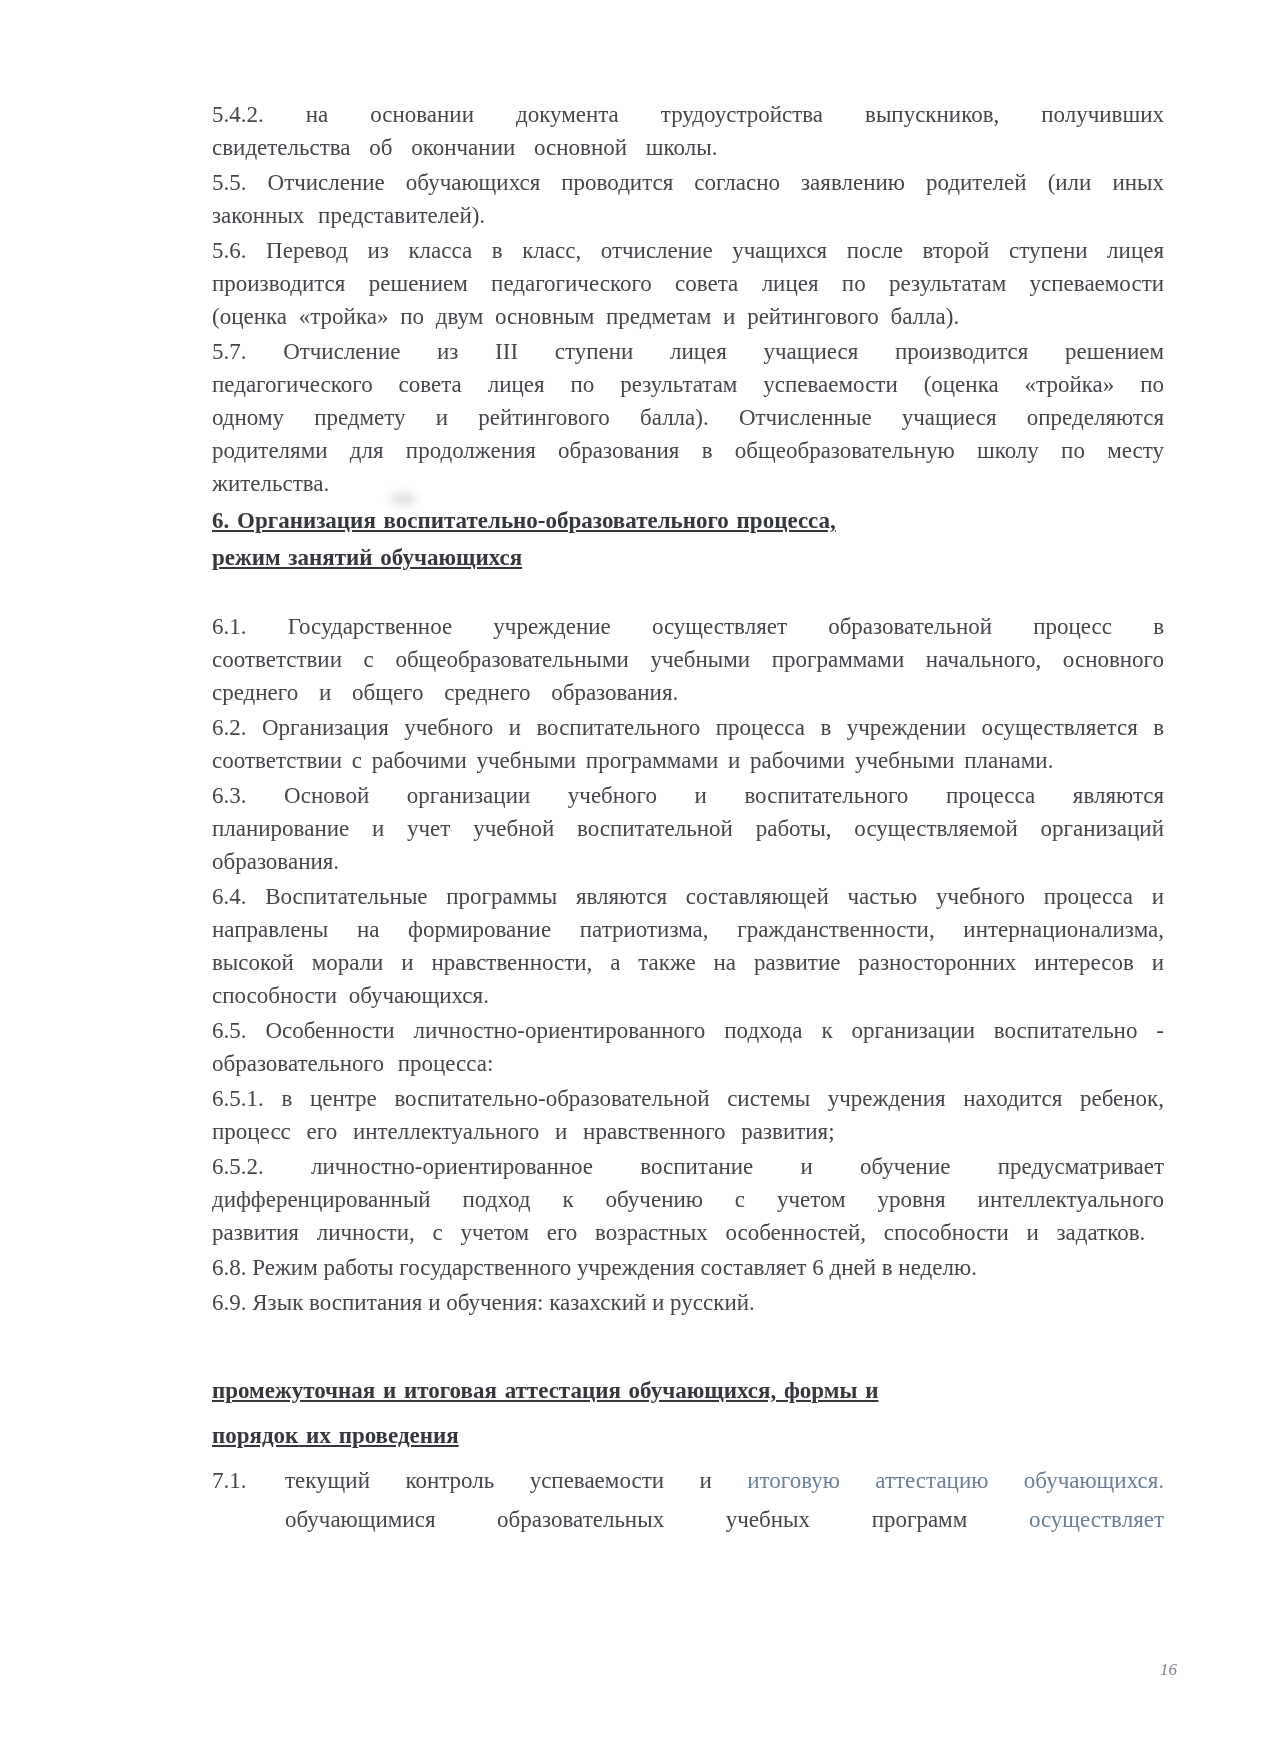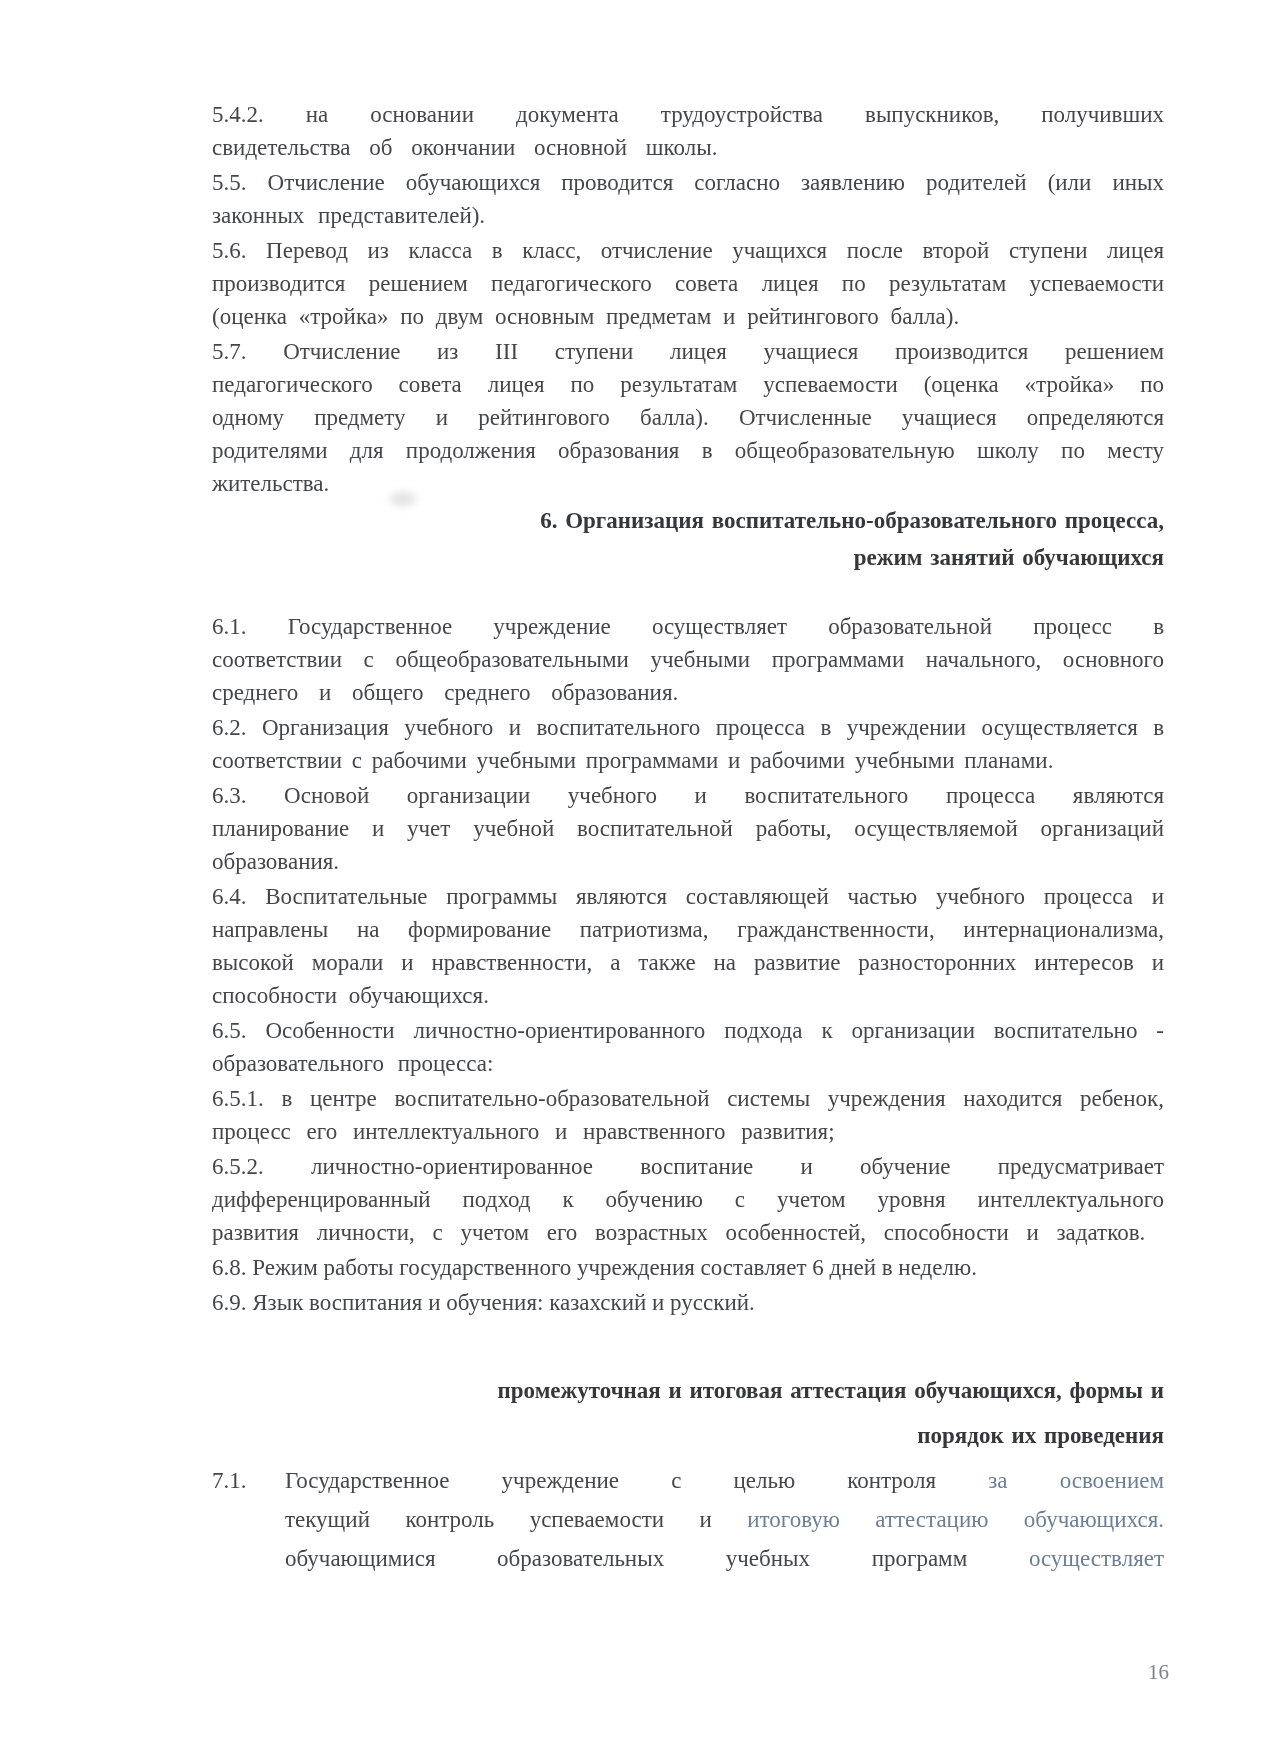--- a/index.html
+++ b/index.html
@@ -26,41 +26,42 @@
   .ws12{word-spacing:12px;}
   .ws14{word-spacing:13px;}
   .ws15{word-spacing:15px;}
   .heading{
     font-weight:bold;
     text-align:center;
     color:var(--heading-color,#34373c);
     line-height:37px;
     word-spacing:2px;
   }
-  .heading .h-line{text-align:right;}
+  .heading .h-line{text-align:left;text-decoration:underline;}
   .heading-6{margin:2px 0 34px 0;}
   .heading-7{margin:52px 0 0 0;line-height:39px;}
   .heading-7 .h-line{margin-bottom:6px;}
   .clause-hanging{
     position:relative;
     margin-top:0;
     padding-left:73px;
     line-height:39px;
   }
   .clause-num{position:absolute;left:0;top:0;}
   .jline{
     text-align:justify;
     text-align-last:justify;
   }
   .muted{color:var(--muted-color,#6b7f97);}
   .page-number{
     position:absolute;
-    top:1660px;right:112px;
-    font-size:21px;
+    top:1660px;right:104px;
+    font-size:17px;
     color:var(--pagenum-color,#7b8490);
+    font-style:italic;
   }
   .scan-smudge{
     position:absolute;
     left:390px;top:492px;
     width:26px;height:14px;
     background:#c9c9c9;
     border-radius:50%;
     filter:blur(4px);
     opacity:.55;
   }
@@ -107,24 +108,20 @@
     <p class="para">6.9. Язык воспитания и обучения: казахский и русский.</p>
 
     <div class="heading heading-7">
       <div class="h-line">промежуточная и итоговая аттестация обучающихся, формы и</div>
       <div class="h-line">порядок их проведения</div>
     </div>
 
     <div class="clause-hanging">
       <span class="clause-num">7.1.</span>
       <div class="jline">
-        <span>Государственное учреждение с целью контроля</span>
-        <span class="muted">за освоением</span>
-      </div>
-      <div class="jline">
         <span>текущий контроль успеваемости и</span>
         <span class="muted">итоговую аттестацию обучающихся.</span>
       </div>
       <div class="jline">
         <span>обучающимися образовательных учебных программ</span>
         <span class="muted">осуществляет</span>
       </div>
     </div>
 
   </div>

